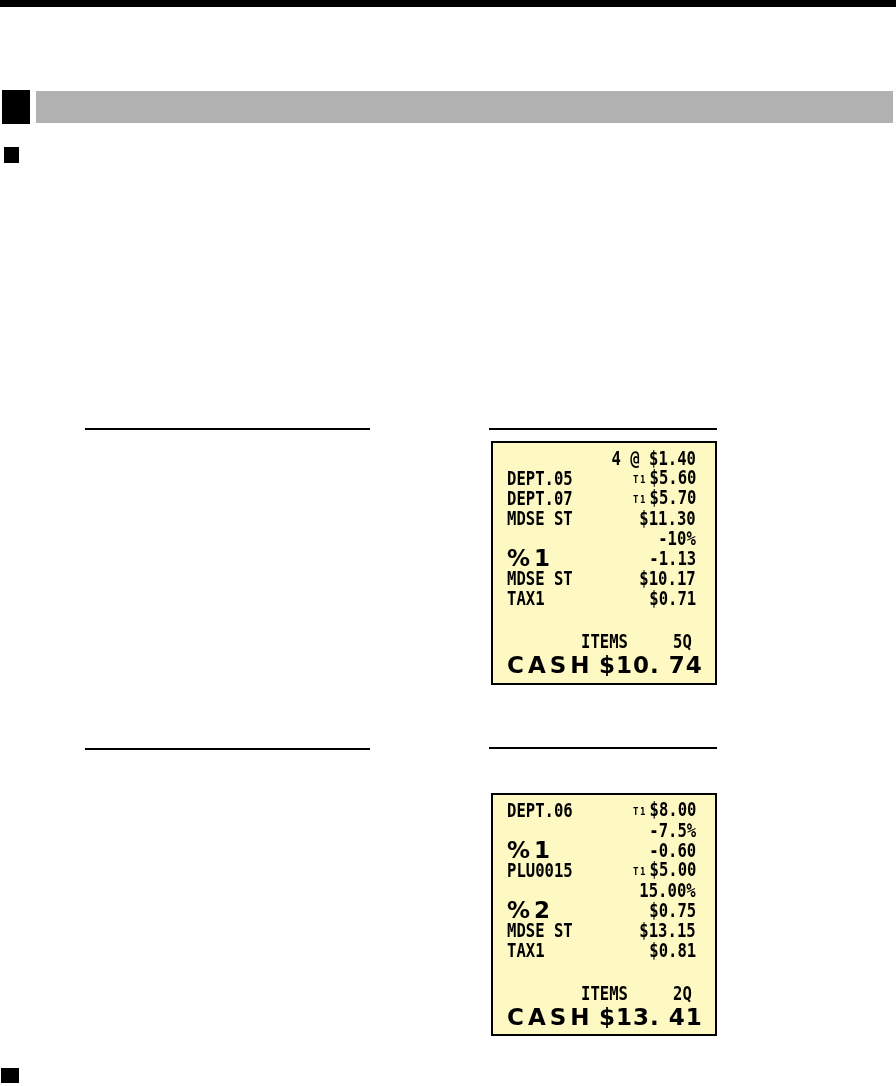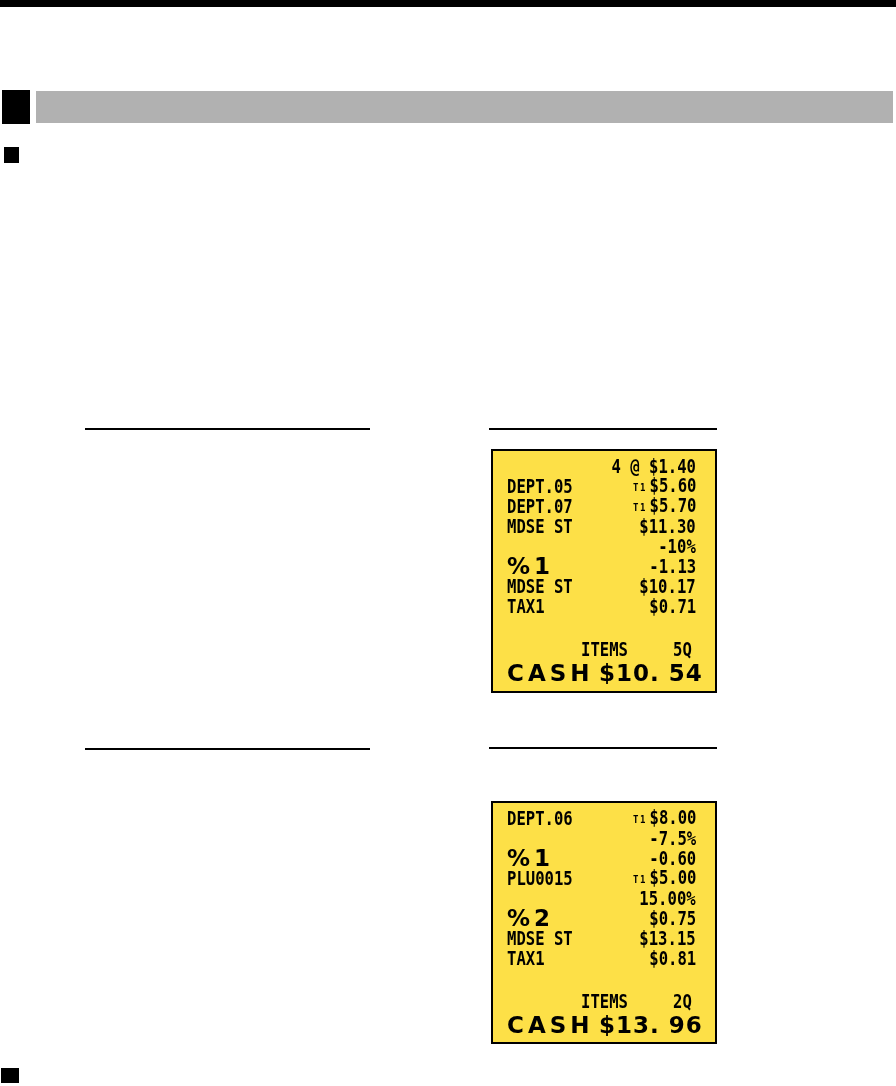--- a/index.html
+++ b/index.html
@@ -19,23 +19,22 @@
   .left-rule{position:absolute;left:85px;width:285px;height:2px;background:#000;}
   .left-rule.r1{top:428px;}
   .left-rule.r2{top:748px;}
   .receipt-rule{position:absolute;left:489px;width:228px;height:2px;background:#000;}
   .receipt-rule.r1{top:428px;}
   .receipt-rule.r2{top:747px;}
   
   .receipt{
     position:absolute;left:491px;width:226px;
     border:2px solid #000;box-sizing:border-box;
-    background:#fde047;
+    background:#fef9c3;
     padding:5px 19px 0 14px;
-    margin-top:8px;
   }
   .receipt.one{top:441px;height:244px;}
   .receipt.two{top:793px;height:243px;}
   .r-row{display:flex;align-items:center;height:20px;white-space:pre;}
   .r-row.blank{height:22px;}
   .r-row.items{height:22px;justify-content:flex-end;}
   .r-row.cash{height:26px;align-items:center;}
   
   .rt{
     font-family:"DejaVu Sans Mono", monospace;
@@ -120,21 +119,21 @@
 
     <div class="r-row blank"></div>
 
     <div class="r-row items">
       <span class="sumlab"><span class="rt lab">ITEMS</span></span>
       <span class="rt lab sumval">5Q</span>
     </div>
 
     <div class="r-row cash">
       <span class="sumlab"><span class="rt lab big">CASH</span></span>
-      <span class="rt lab big val sumval">$10. 54</span>
+      <span class="rt lab big val sumval">$10. 74</span>
     </div>
 
   </div>
 
   <div class="receipt two">
 
     <div class="r-row">
       <span class="rt lab">DEPT.06</span>
       <span class="rt val valwrap"><span class="tax">T1</span><span>$8.00</span></span>
     </div>
@@ -176,20 +175,20 @@
 
     <div class="r-row blank"></div>
 
     <div class="r-row items">
       <span class="sumlab"><span class="rt lab">ITEMS</span></span>
       <span class="rt lab sumval">2Q</span>
     </div>
 
     <div class="r-row cash">
       <span class="sumlab"><span class="rt lab big">CASH</span></span>
-      <span class="rt lab big val sumval">$13. 96</span>
+      <span class="rt lab big val sumval">$13. 41</span>
     </div>
 
   </div>
 
   <div class="footer-square"></div>
 
 </div>
 
 </body></html>

